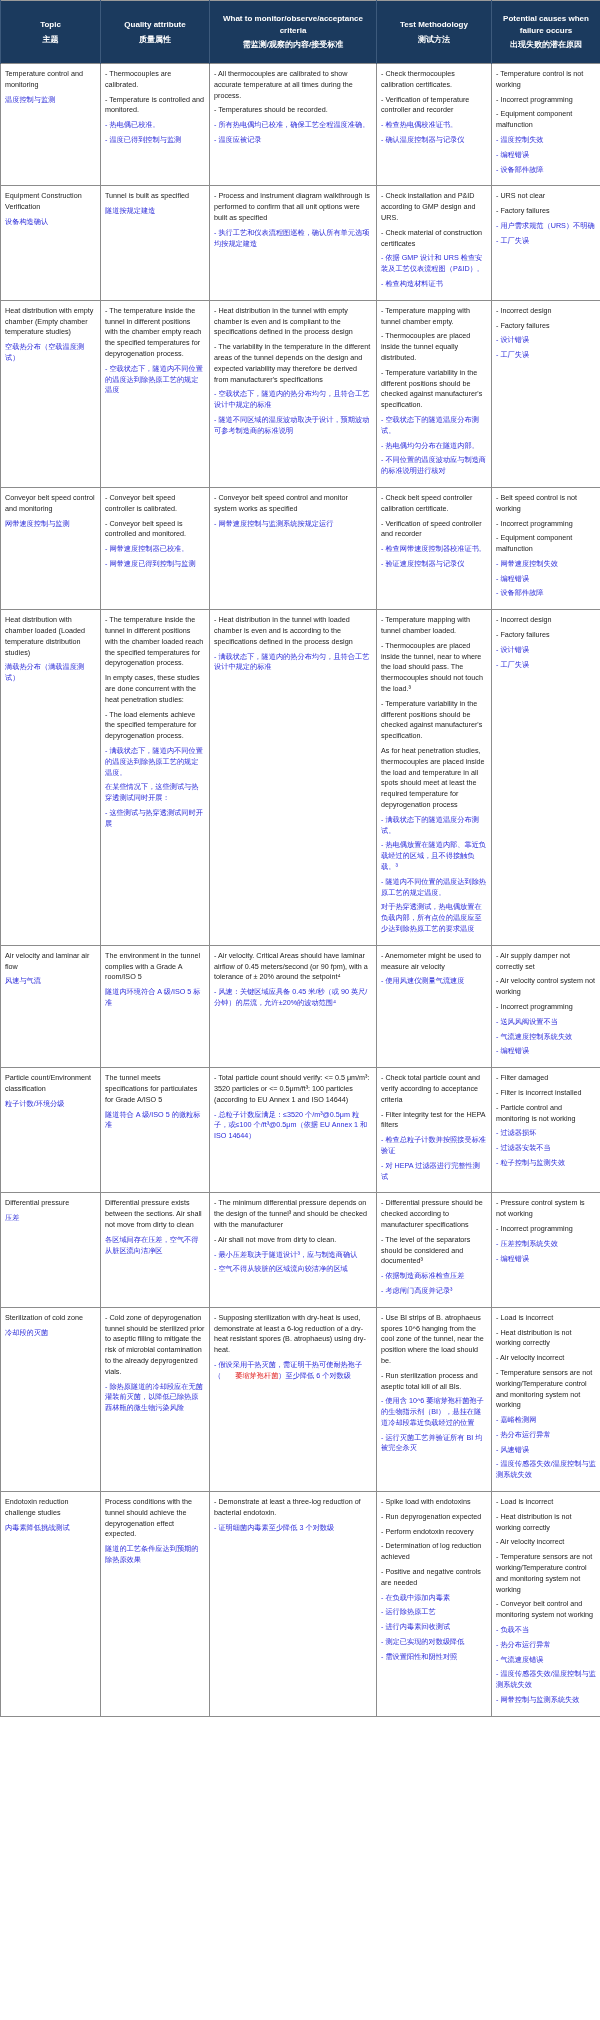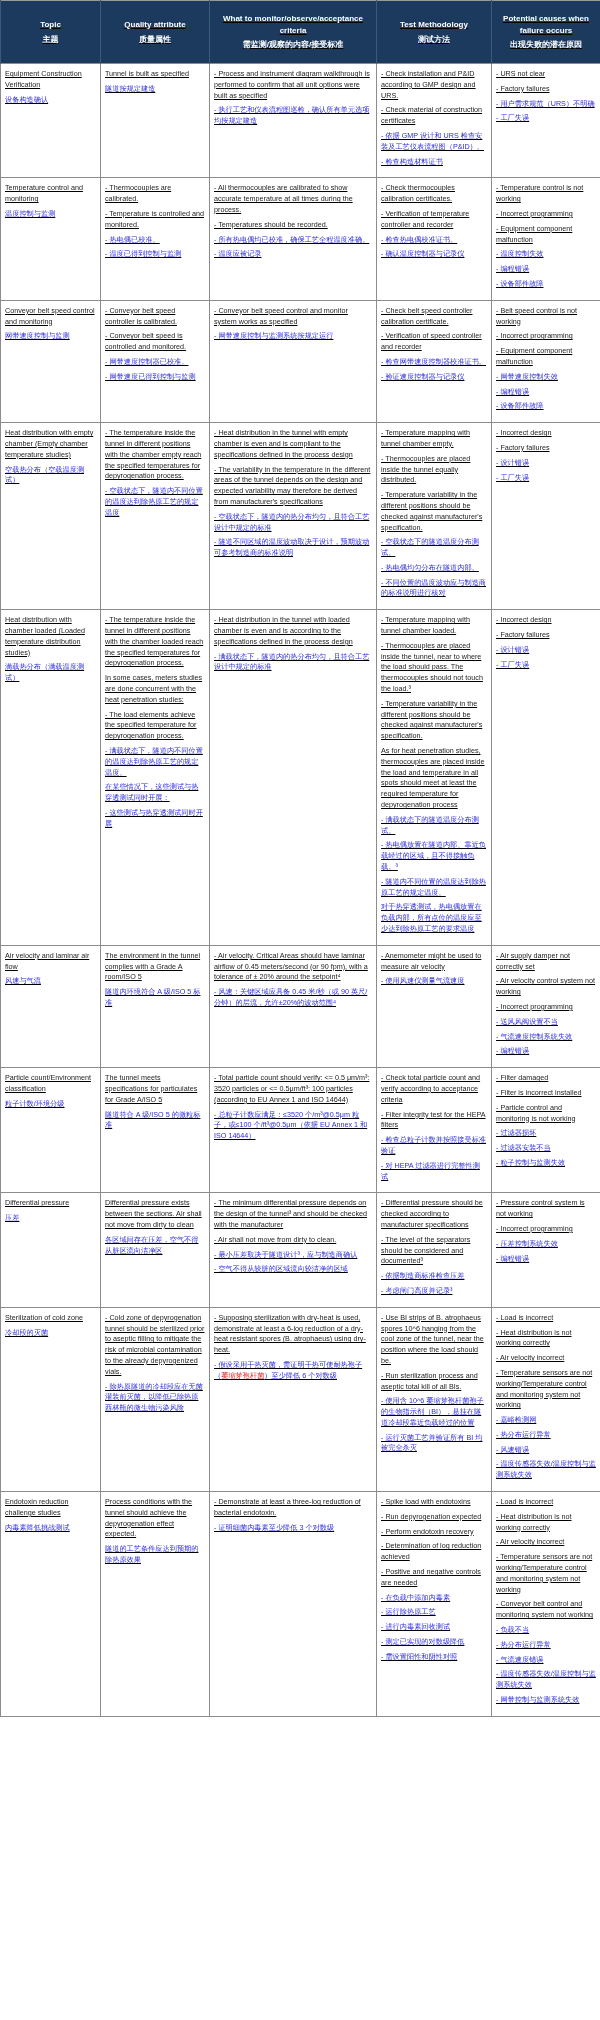--- a/index.html
+++ b/index.html
@@ -7,25 +7,25 @@
   table { border-collapse: collapse; width: 600px; table-layout: fixed; border: 1px solid #9a9a9a; }
   col.c1 { width: 100px; } col.c2 { width: 109px; } col.c3 { width: 167px; }
   col.c4 { width: 115px; } col.c5 { width: 109px; }
   th { background: #1b3a5e; color: #ffffff; font-size: 8px; font-weight: bold; text-align: center;
        vertical-align: middle; padding: 6px 4px; line-height: 1.45; border-left: 1px solid #3d5a7c; height: 50px; }
   th .zh { display: block; margin-top: 3px; font-weight: bold; }
   td { vertical-align: top; font-size: 7.2px; line-height: 1.5; color: #222222; padding: 5px 4px 6px 4px;
        border: 1px solid #8c8c8c; word-wrap: break-word; }
   td p { margin: 0 0 4px 0; }
   .zh { color: #2b2bd9; }
-  .red { color: #e02020; }
+  .red { color: #e02020; padding-left: 14px; }
   .watermark { position: absolute; left: 448px; top: 1950px; width: 150px; text-align: center; pointer-events: none; }
   .watermark .wm1 { font-size: 26px; font-weight: bold; color: rgba(170,170,170,0.55); letter-spacing: 1px; }
   .watermark .wm2 { font-size: 13px; font-style: italic; color: rgba(170,170,170,0.55); margin-top: -6px; }
-  .wrap { position: relative; text-decoration: underline; }
+  .wrap { position: relative; }
 </style>
 </head>
 <body>
 
 <div class="wrap">
 <table>
   <colgroup>
         <col class="c1">
         <col class="c2">
         <col class="c3">
@@ -37,46 +37,20 @@
       <th><span>Topic</span><span class="zh" style="color:#fff">主题</span></th>
       <th><span>Quality attribute</span><span class="zh" style="color:#fff">质量属性</span></th>
       <th><span>What to monitor/observe/acceptance criteria</span><span class="zh" style="color:#fff">需监测/观察的内容/接受标准</span></th>
       <th><span>Test Methodology</span><span class="zh" style="color:#fff">测试方法</span></th>
       <th><span>Potential causes when failure occurs</span><span class="zh" style="color:#fff">出现失败的潜在原因</span></th>
     </tr>
   </thead>
   <tbody id="tbody">
         <tr>
           <td>
-            <p>Equipment Construction Verification</p>
-            <p class="zh">设备构造确认</p>
-          </td>
-          <td>
-            <p>Tunnel is built as specified</p>
-            <p class="zh">隧道按规定建造</p>
-          </td>
-          <td>
-            <p>- Process and instrument diagram walkthrough is performed to confirm that all unit options were built as specified</p>
-            <p class="zh">- 执行工艺和仪表流程图巡检，确认所有单元选项均按规定建造</p>
-          </td>
-          <td>
-            <p>- Check installation and P&amp;ID according to GMP design and URS.</p>
-            <p>- Check material of construction certificates</p>
-            <p class="zh">- 依据 GMP 设计和 URS 检查安装及工艺仪表流程图（P&amp;ID）。</p>
-            <p class="zh">- 检查构造材料证书</p>
-          </td>
-          <td>
-            <p>- URS not clear</p>
-            <p>- Factory failures</p>
-            <p class="zh">- 用户需求规范（URS）不明确</p>
-            <p class="zh">- 工厂失误</p>
-          </td>
-        </tr>
-        <tr>
-          <td>
             <p>Temperature control and monitoring</p>
             <p class="zh">温度控制与监测</p>
           </td>
           <td>
             <p>- Thermocouples are calibrated.</p>
             <p>- Temperature is controlled and monitored.</p>
             <p class="zh">- 热电偶已校准。</p>
             <p class="zh">- 温度已得到控制与监测</p>
           </td>
           <td>
@@ -95,20 +69,76 @@
             <p>- Temperature control is not working</p>
             <p>- Incorrect programming</p>
             <p>- Equipment component malfunction</p>
             <p class="zh">- 温度控制失效</p>
             <p class="zh">- 编程错误</p>
             <p class="zh">- 设备部件故障</p>
           </td>
         </tr>
         <tr>
           <td>
+            <p>Equipment Construction Verification</p>
+            <p class="zh">设备构造确认</p>
+          </td>
+          <td>
+            <p>Tunnel is built as specified</p>
+            <p class="zh">隧道按规定建造</p>
+          </td>
+          <td>
+            <p>- Process and instrument diagram walkthrough is performed to confirm that all unit options were built as specified</p>
+            <p class="zh">- 执行工艺和仪表流程图巡检，确认所有单元选项均按规定建造</p>
+          </td>
+          <td>
+            <p>- Check installation and P&amp;ID according to GMP design and URS.</p>
+            <p>- Check material of construction certificates</p>
+            <p class="zh">- 依据 GMP 设计和 URS 检查安装及工艺仪表流程图（P&amp;ID）。</p>
+            <p class="zh">- 检查构造材料证书</p>
+          </td>
+          <td>
+            <p>- URS not clear</p>
+            <p>- Factory failures</p>
+            <p class="zh">- 用户需求规范（URS）不明确</p>
+            <p class="zh">- 工厂失误</p>
+          </td>
+        </tr>
+        <tr>
+          <td>
+            <p>Heat distribution with empty chamber (Empty chamber temperature studies)</p>
+            <p class="zh">空载热分布（空载温度测试）</p>
+          </td>
+          <td>
+            <p>- The temperature inside the tunnel in different positions with the chamber empty reach the specified temperatures for depyrogenation process.</p>
+            <p class="zh">- 空载状态下，隧道内不同位置的温度达到除热原工艺的规定温度</p>
+          </td>
+          <td>
+            <p>- Heat distribution in the tunnel with empty chamber is even and is compliant to the specifications defined in the process design</p>
+            <p>- The variability in the temperature in the different areas of the tunnel depends on the design and expected variability may therefore be derived from manufacturer's specifications</p>
+            <p class="zh">- 空载状态下，隧道内的热分布均匀，且符合工艺设计中规定的标准</p>
+            <p class="zh">- 隧道不同区域的温度波动取决于设计，预期波动可参考制造商的标准说明</p>
+          </td>
+          <td>
+            <p>- Temperature mapping with tunnel chamber empty.</p>
+            <p>- Thermocouples are placed inside the tunnel equally distributed.</p>
+            <p>- Temperature variability in the different positions should be checked against manufacturer's specification.</p>
+            <p class="zh">- 空载状态下的隧道温度分布测试。</p>
+            <p class="zh">- 热电偶均匀分布在隧道内部。</p>
+            <p class="zh">- 不同位置的温度波动应与制造商的标准说明进行核对</p>
+          </td>
+          <td>
+            <p>- Incorrect design</p>
+            <p>- Factory failures</p>
+            <p class="zh">- 设计错误</p>
+            <p class="zh">- 工厂失误</p>
+          </td>
+        </tr>
+        <tr>
+          <td>
             <p>Conveyor belt speed control and monitoring</p>
             <p class="zh">网带速度控制与监测</p>
           </td>
           <td>
             <p>- Conveyor belt speed controller is calibrated.</p>
             <p>- Conveyor belt speed is controlled and monitored.</p>
             <p class="zh">- 网带速度控制器已校准。</p>
             <p class="zh">- 网带速度已得到控制与监测</p>
           </td>
           <td>
@@ -125,56 +155,26 @@
             <p>- Belt speed control is not working</p>
             <p>- Incorrect programming</p>
             <p>- Equipment component malfunction</p>
             <p class="zh">- 网带速度控制失效</p>
             <p class="zh">- 编程错误</p>
             <p class="zh">- 设备部件故障</p>
           </td>
         </tr>
         <tr>
           <td>
-            <p>Heat distribution with empty chamber (Empty chamber temperature studies)</p>
-            <p class="zh">空载热分布（空载温度测试）</p>
-          </td>
-          <td>
-            <p>- The temperature inside the tunnel in different positions with the chamber empty reach the specified temperatures for depyrogenation process.</p>
-            <p class="zh">- 空载状态下，隧道内不同位置的温度达到除热原工艺的规定温度</p>
-          </td>
-          <td>
-            <p>- Heat distribution in the tunnel with empty chamber is even and is compliant to the specifications defined in the process design</p>
-            <p>- The variability in the temperature in the different areas of the tunnel depends on the design and expected variability may therefore be derived from manufacturer's specifications</p>
-            <p class="zh">- 空载状态下，隧道内的热分布均匀，且符合工艺设计中规定的标准</p>
-            <p class="zh">- 隧道不同区域的温度波动取决于设计，预期波动可参考制造商的标准说明</p>
-          </td>
-          <td>
-            <p>- Temperature mapping with tunnel chamber empty.</p>
-            <p>- Thermocouples are placed inside the tunnel equally distributed.</p>
-            <p>- Temperature variability in the different positions should be checked against manufacturer's specification.</p>
-            <p class="zh">- 空载状态下的隧道温度分布测试。</p>
-            <p class="zh">- 热电偶均匀分布在隧道内部。</p>
-            <p class="zh">- 不同位置的温度波动应与制造商的标准说明进行核对</p>
-          </td>
-          <td>
-            <p>- Incorrect design</p>
-            <p>- Factory failures</p>
-            <p class="zh">- 设计错误</p>
-            <p class="zh">- 工厂失误</p>
-          </td>
-        </tr>
-        <tr>
-          <td>
             <p>Heat distribution with chamber loaded (Loaded temperature distribution studies)</p>
             <p class="zh">满载热分布（满载温度测试）</p>
           </td>
           <td>
             <p>- The temperature inside the tunnel in different positions with the chamber loaded reach the specified temperatures for depyrogenation process.</p>
-            <p>In some cases, meters studies are done concurrent with the heat penetration studies:</p>
+            <p>In empty cases, these studies are done concurrent with the heat penetration studies:</p>
             <p>- The load elements achieve the specified temperature for depyrogenation process.</p>
             <p class="zh">- 满载状态下，隧道内不同位置的温度达到除热原工艺的规定温度。</p>
             <p class="zh">在某些情况下，这些测试与热穿透测试同时开展：</p>
             <p class="zh">- 这些测试与热穿透测试同时开展</p>
           </td>
           <td>
             <p>- Heat distribution in the tunnel with loaded chamber is even and is according to the specifications defined in the process design</p>
             <p class="zh">- 满载状态下，隧道内的热分布均匀，且符合工艺设计中规定的标准</p>
           </td>
           <td>

